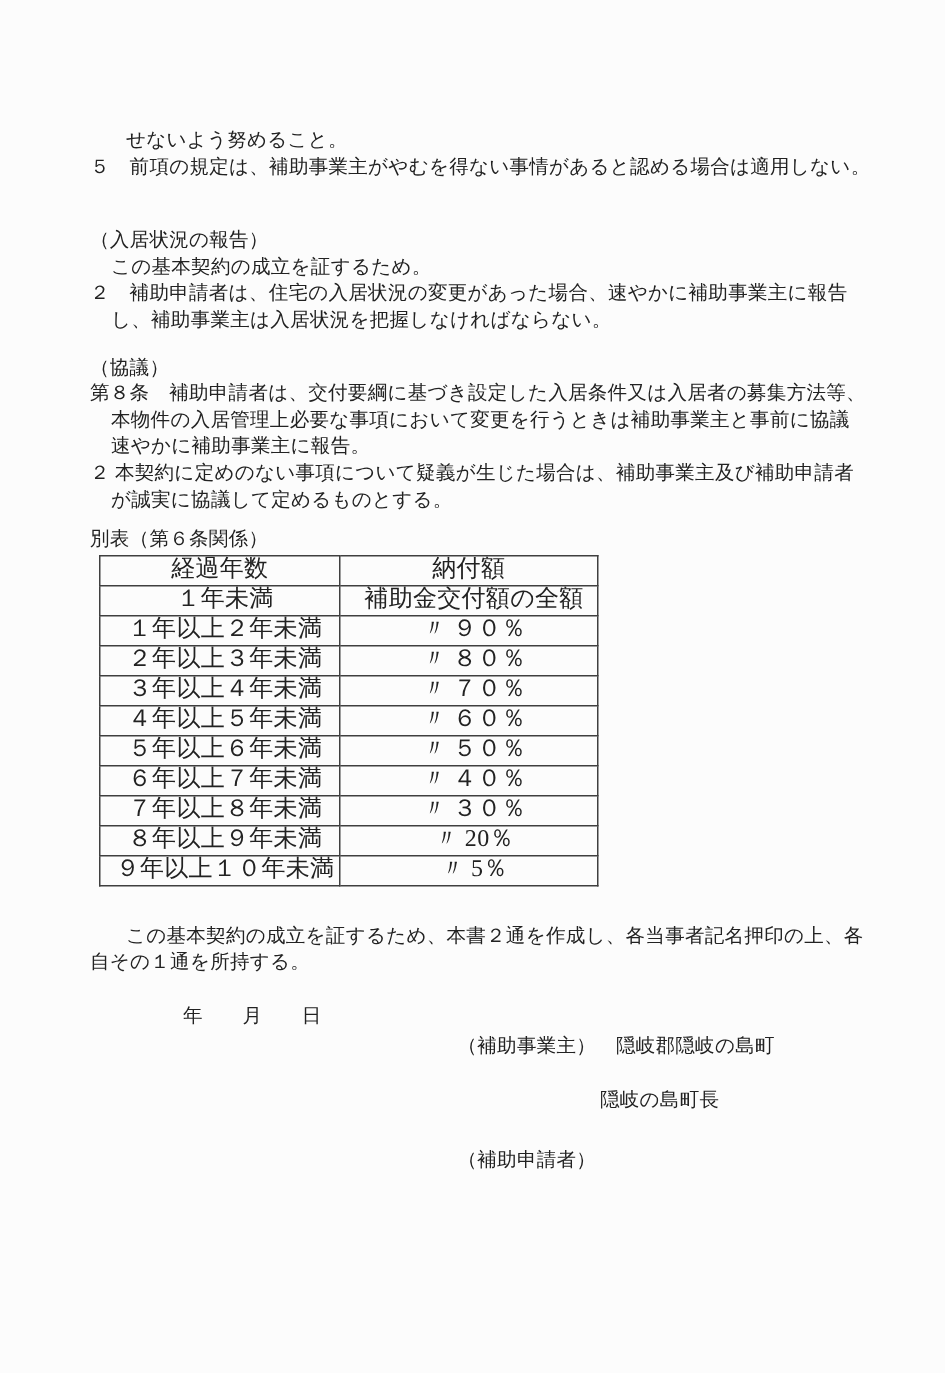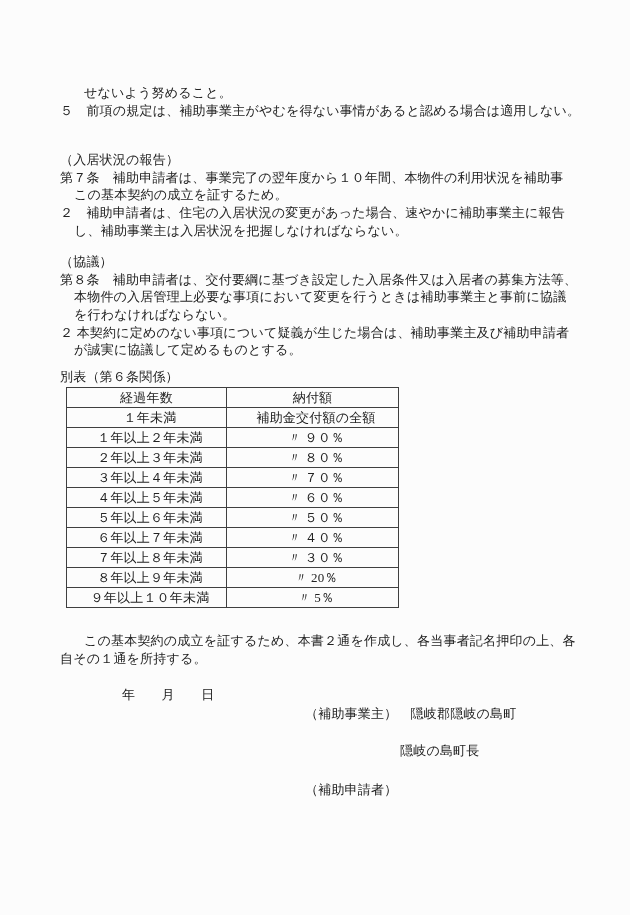--- a/index.html
+++ b/index.html
@@ -33,21 +33,21 @@
   .sp9  { height: 9px;  }
   .sp24 { height: 24px; }
   .sp18 { height: 18px; }
   table.sched {
     border-collapse: collapse;
     margin: 2px 0 0 6px;
     table-layout: fixed;
   }
   table.sched th, table.sched td {
     border: 1px solid #3f3f3f;
-    font-size: 13px;
+    font-size: 16px;
     font-weight: normal;
     height: 19px;
     padding: 0;
     letter-spacing: 0.2px;
     white-space: pre;
     overflow: hidden;
   }
   table.sched th { text-align: center; }
   table.sched td { text-align: center; padding-left: 7px; }
   .col-years  { width: 159px; }
@@ -61,31 +61,30 @@
 <body>
 
 <div class="doc">
 
   <div class="line ind2">せないよう努めること。</div>
   <div class="line">５　前項の規定は、補助事業主がやむを得ない事情があると認める場合は適用しない。</div>
 
   <div class="sp32"></div>
 
   <div class="line">（入居状況の報告）</div>
-  <div class="line">第７条　補助申請者は、事業完了の翌年度から１０年間、本物件の利用状況を補助事</div>
   <div class="line ind1">この基本契約の成立を証するため。</div>
   <div class="line">２　補助申請者は、住宅の入居状況の変更があった場合、速やかに補助事業主に報告</div>
   <div class="line ind1">し、補助事業主は入居状況を把握しなければならない。</div>
 
   <div class="sp14"></div>
 
   <div class="line">（協議）</div>
   <div class="line">第８条　補助申請者は、交付要綱に基づき設定した入居条件又は入居者の募集方法等、</div>
   <div class="line ind1">本物件の入居管理上必要な事項において変更を行うときは補助事業主と事前に協議</div>
-  <div class="line ind1">を行わなければならない。</div>
+  <div class="line ind1">速やかに補助事業主に報告。</div>
   <div class="line">２ 本契約に定めのない事項について疑義が生じた場合は、補助事業主及び補助申請者</div>
   <div class="line ind1">が誠実に協議して定めるものとする。</div>
 
   <div class="sp9"></div>
 
   <div class="line">別表（第６条関係）</div>
 
   <table class="sched">
     <tbody>
       <tr>

